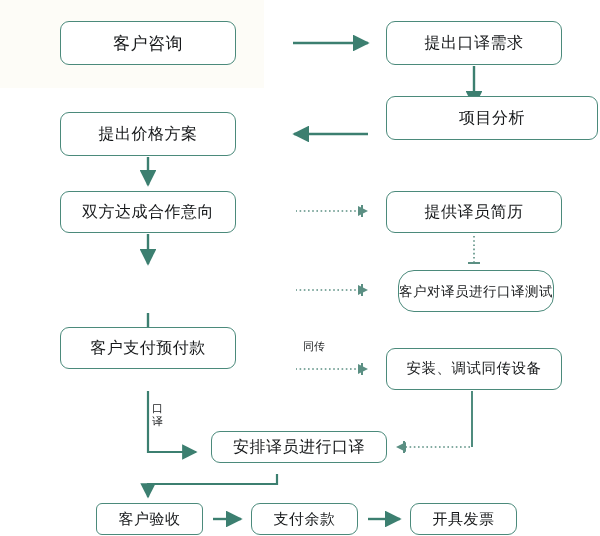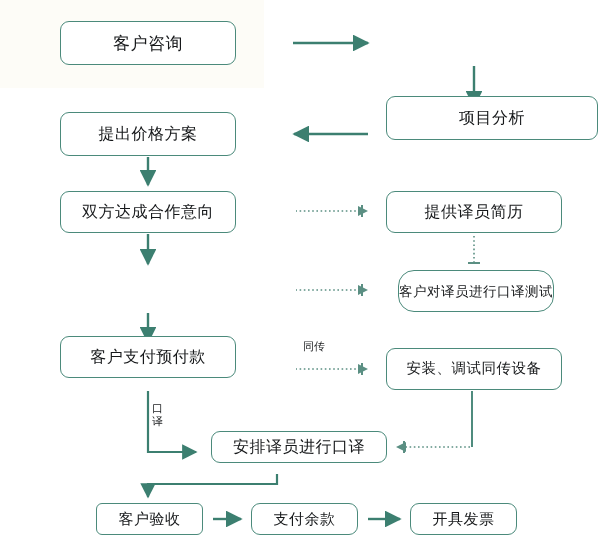--- a/index.html
+++ b/index.html
@@ -116,20 +116,23 @@
 
     <line x1="213" y1="519" x2="241" y2="519" stroke="#3c7f70" stroke-width="2.4" marker-end="url(#arrowSolid)"></line>
 
     <line x1="368" y1="519" x2="400" y2="519" stroke="#3c7f70" stroke-width="2.4" marker-end="url(#arrowSolid)"></line>
   </svg>
 
   <div class="node serif" style="left:60px; top:21px; width:176px; height:44px; font-size:17px;">
     <span>客户咨询</span>
   </div>
 
+  <div class="node" style="left:386px; top:21px; width:176px; height:44px; font-size:16px;">
+    <span>提出口译需求</span>
+  </div>
 
   <div class="node" style="left:386px; top:96px; width:212px; height:44px; font-size:16px;">
     <span>项目分析</span>
   </div>
 
   <div class="node" style="left:60px; top:112px; width:176px; height:44px; font-size:16px;">
     <span>提出价格方案</span>
   </div>
 
   <div class="node" style="left:60px; top:191px; width:176px; height:42px; font-size:16px;">
@@ -138,21 +141,21 @@
 
   <div class="node" style="left:386px; top:191px; width:176px; height:42px; font-size:16px;">
     <span>提供译员简历</span>
   </div>
 
 
   <div class="node" style="left:398px; top:270px; width:156px; height:42px; font-size:13.5px;border-radius:16px;">
     <span>客户对译员进行口译测试</span>
   </div>
 
-  <div class="node" style="left:60px; top:336px; width:176px; height:42px; font-size:16px;">
+  <div class="node" style="left:60px; top:327px; width:176px; height:42px; font-size:16px;">
     <span>客户支付预付款</span>
   </div>
 
   <div class="node" style="left:386px; top:348px; width:176px; height:42px; font-size:14.5px;">
     <span>安装、调试同传设备</span>
   </div>
 
   <div class="node" style="left:211px; top:431px; width:176px; height:32px; font-size:16px;">
     <span>安排译员进行口译</span>
   </div>

